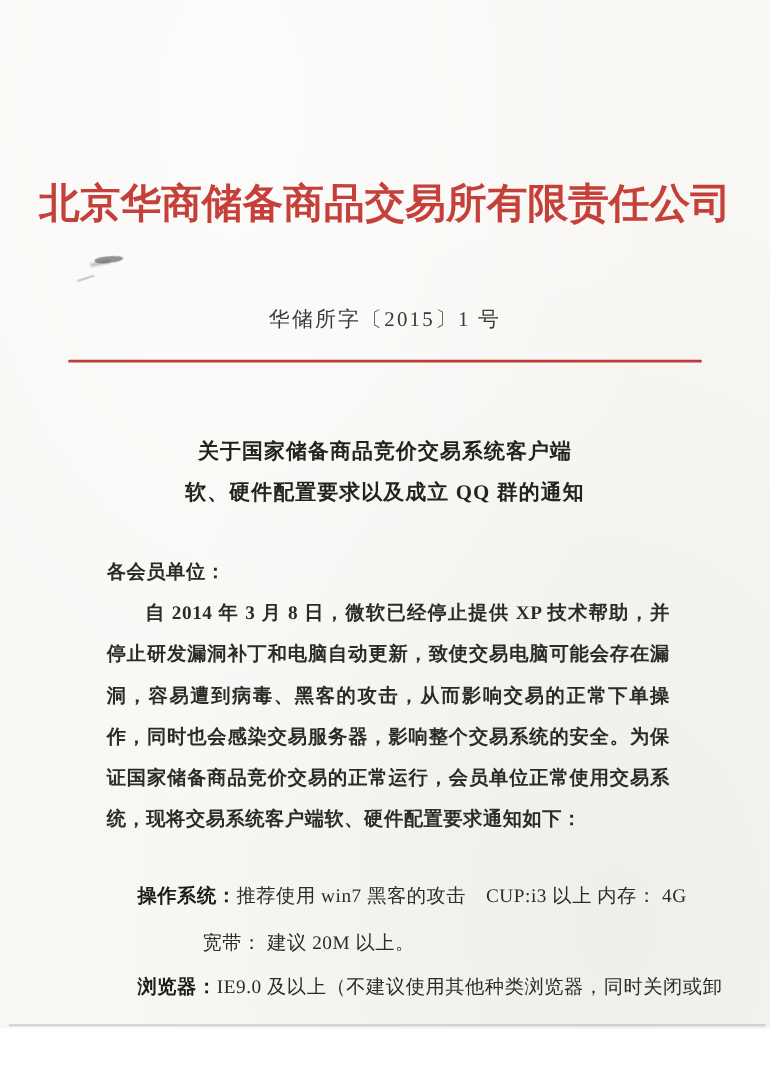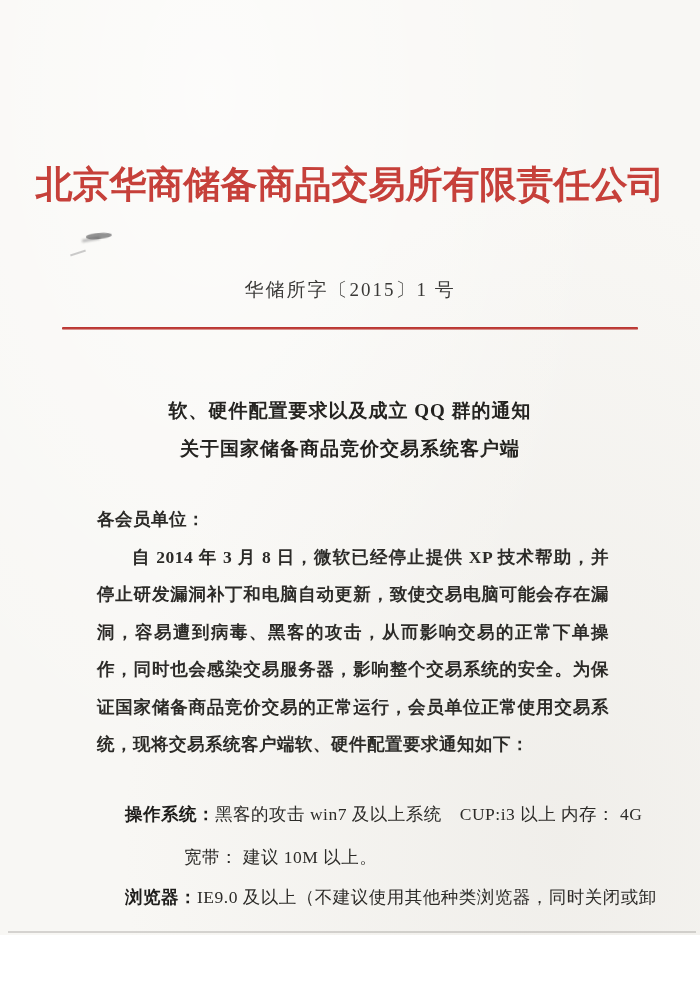--- a/index.html
+++ b/index.html
@@ -130,35 +130,35 @@
 
   <div class="smudge-a"></div>
   <div class="smudge-b"></div>
   <div class="smudge-c"></div>
 
   <div class="doc-number">华储所字〔2015〕1 号</div>
 
   <div class="red-divider"></div>
 
   <div class="notice-title">
+    <div>关于国家储备商品竞价交易系统客户端</div>
     <div>软、硬件配置要求以及成立 QQ 群的通知</div>
-    <div>关于国家储备商品竞价交易系统客户端</div>
   </div>
 
   <div class="body-block">
     <span class="salutation">各会员单位：</span>
     <p class="paragraph">自 2014 年 3 月 8 日，微软已经停止提供 XP 技术帮助，并停止研发漏洞补丁和电脑自动更新，致使交易电脑可能会存在漏洞，容易遭到病毒、黑客的攻击，从而影响交易的正常下单操作，同时也会感染交易服务器，影响整个交易系统的安全。为保证国家储备商品竞价交易的正常运行，会员单位正常使用交易系统，现将交易系统客户端软、硬件配置要求通知如下：</p>
   </div>
 
   <div class="specs">
     <div class="spec-line">
-      <span class="spec-label">操作系统：</span><span>黑客的攻击 win7 及以上系统　CUP:i3 以上  内存： 4G</span>
+      <span class="spec-label">操作系统：</span><span>推荐使用 win7 黑客的攻击　CUP:i3 以上  内存： 4G</span>
     </div>
     <div class="spec-line indented">
-      <span>宽带： 建议 10M 以上。</span>
+      <span>宽带： 建议 20M 以上。</span>
     </div>
     <div class="spec-line browser">
       <span class="spec-label">浏览器：</span><span>IE9.0 及以上（不建议使用其他种类浏览器，同时关闭或卸</span>
     </div>
   </div>
 
   <div class="scan-edge-bottom"></div>
 
 </div>
 

